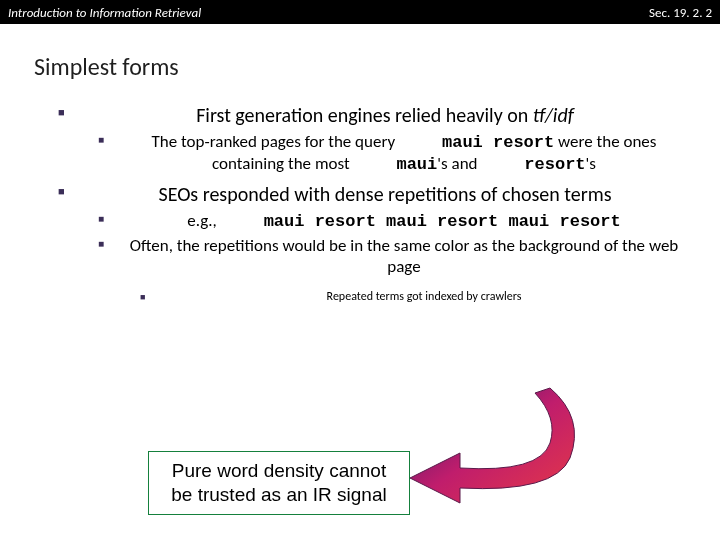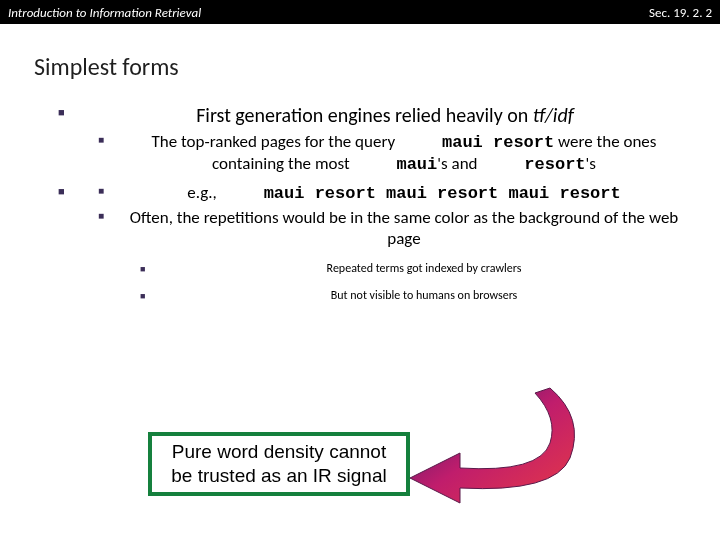--- a/index.html
+++ b/index.html
@@ -38,24 +38,24 @@
   .lvl2 > li { font-size: 17px; margin-bottom: 3px; position: relative; padding-left: 20px; line-height: 1.25; }
   .lvl2 > li::before { content: "■"; position: absolute; left: 0; top: 3px; font-size: 10px; color: #3b2e58; }
   .lvl3 { margin-left: 22px; margin-top: 4px; }
   .lvl3 > li { font-size: 12px; margin-bottom: 2px; position: relative; padding-left: 18px; margin-top: 12px; }
   .lvl3 > li::before { content: "■"; position: absolute; left: 0; top: 2px; font-size: 9px; color: #3b2e58; }
   .mono { font-family: "Courier New", monospace; font-weight: bold; margin-left: 43px; }
   .ital { font-style: italic; }
   .callout {
     position: absolute;
     left: 148px;
-    top: 432px;
+    top: 451px;
     width: 262px;
     height: 64px;
-    border: 4px solid #15803d;
+    border: 1px solid #15803d;
     display: flex;
     align-items: center;
     justify-content: center;
     text-align: center;
     font-size: 19px;
     line-height: 1.25;
     padding: 6px 10px;
     font-family: Verdana, Arial, sans-serif;
   }
   .arrow {
@@ -80,29 +80,29 @@
 <ul class="lvl1">
   <li>
     <span>First generation engines relied heavily on </span><span class="ital">tf/idf</span>
     <ul class="lvl2">
       <li>
         <span>The top-ranked pages for the query </span><span class="mono">maui resort</span><span> were the ones containing the most </span><span class="mono">maui</span><span>'s and </span><span class="mono">resort</span><span>'s</span>
       </li>
     </ul>
   </li>
   <li>
+    <span>SEOs responded with dense repetitions of chosen terms</span>
     <ul class="lvl2">
       <li>
         <span>e.g., </span><span class="mono">maui resort maui resort maui resort</span>
       </li>
       <li>
         <span>Often, the repetitions would be in the same color as the background of the web page</span>
         <ul class="lvl3">
           <li>Repeated terms got indexed by crawlers</li>
-          <li>But not visible to humans on browsers</li>
         </ul>
       </li>
     </ul>
   </li>
 </ul>
 
 <svg class="arrow" viewBox="0 0 190 140">
   <defs>
     <linearGradient id="g" x1="0%" y1="0%" x2="100%" y2="100%">
       <stop offset="0%" stop-color="#3a1a6e"></stop>

